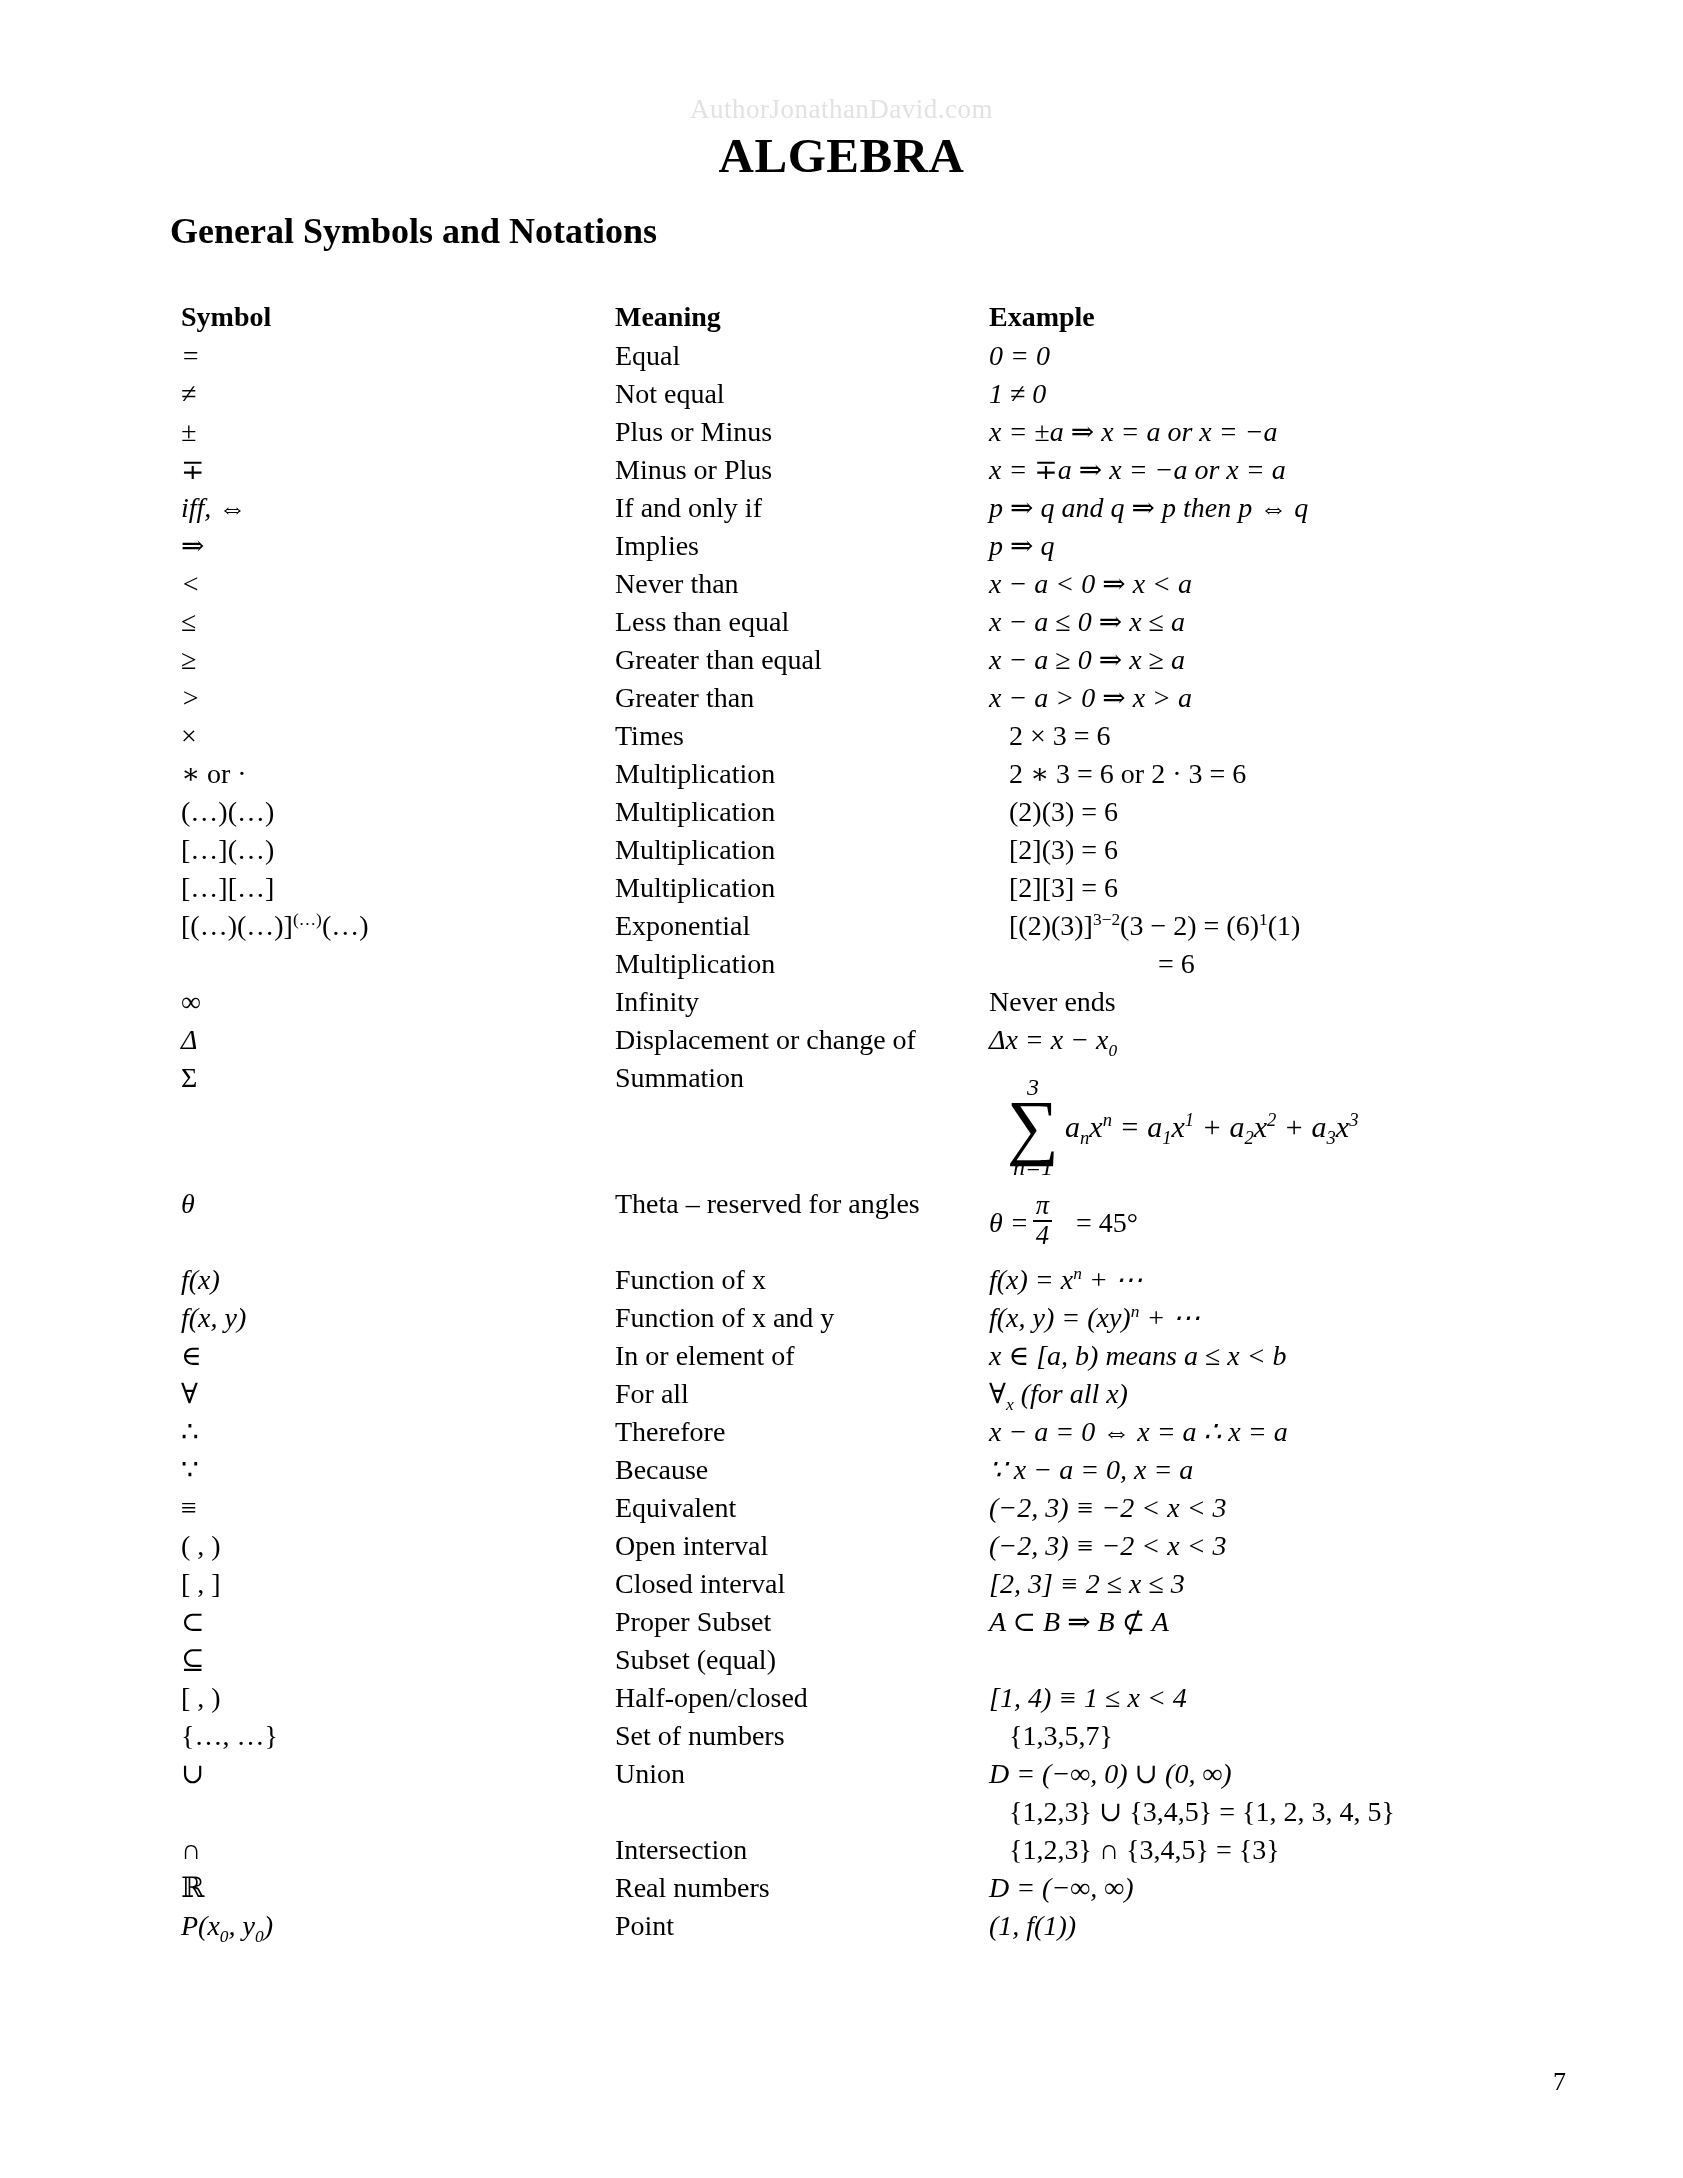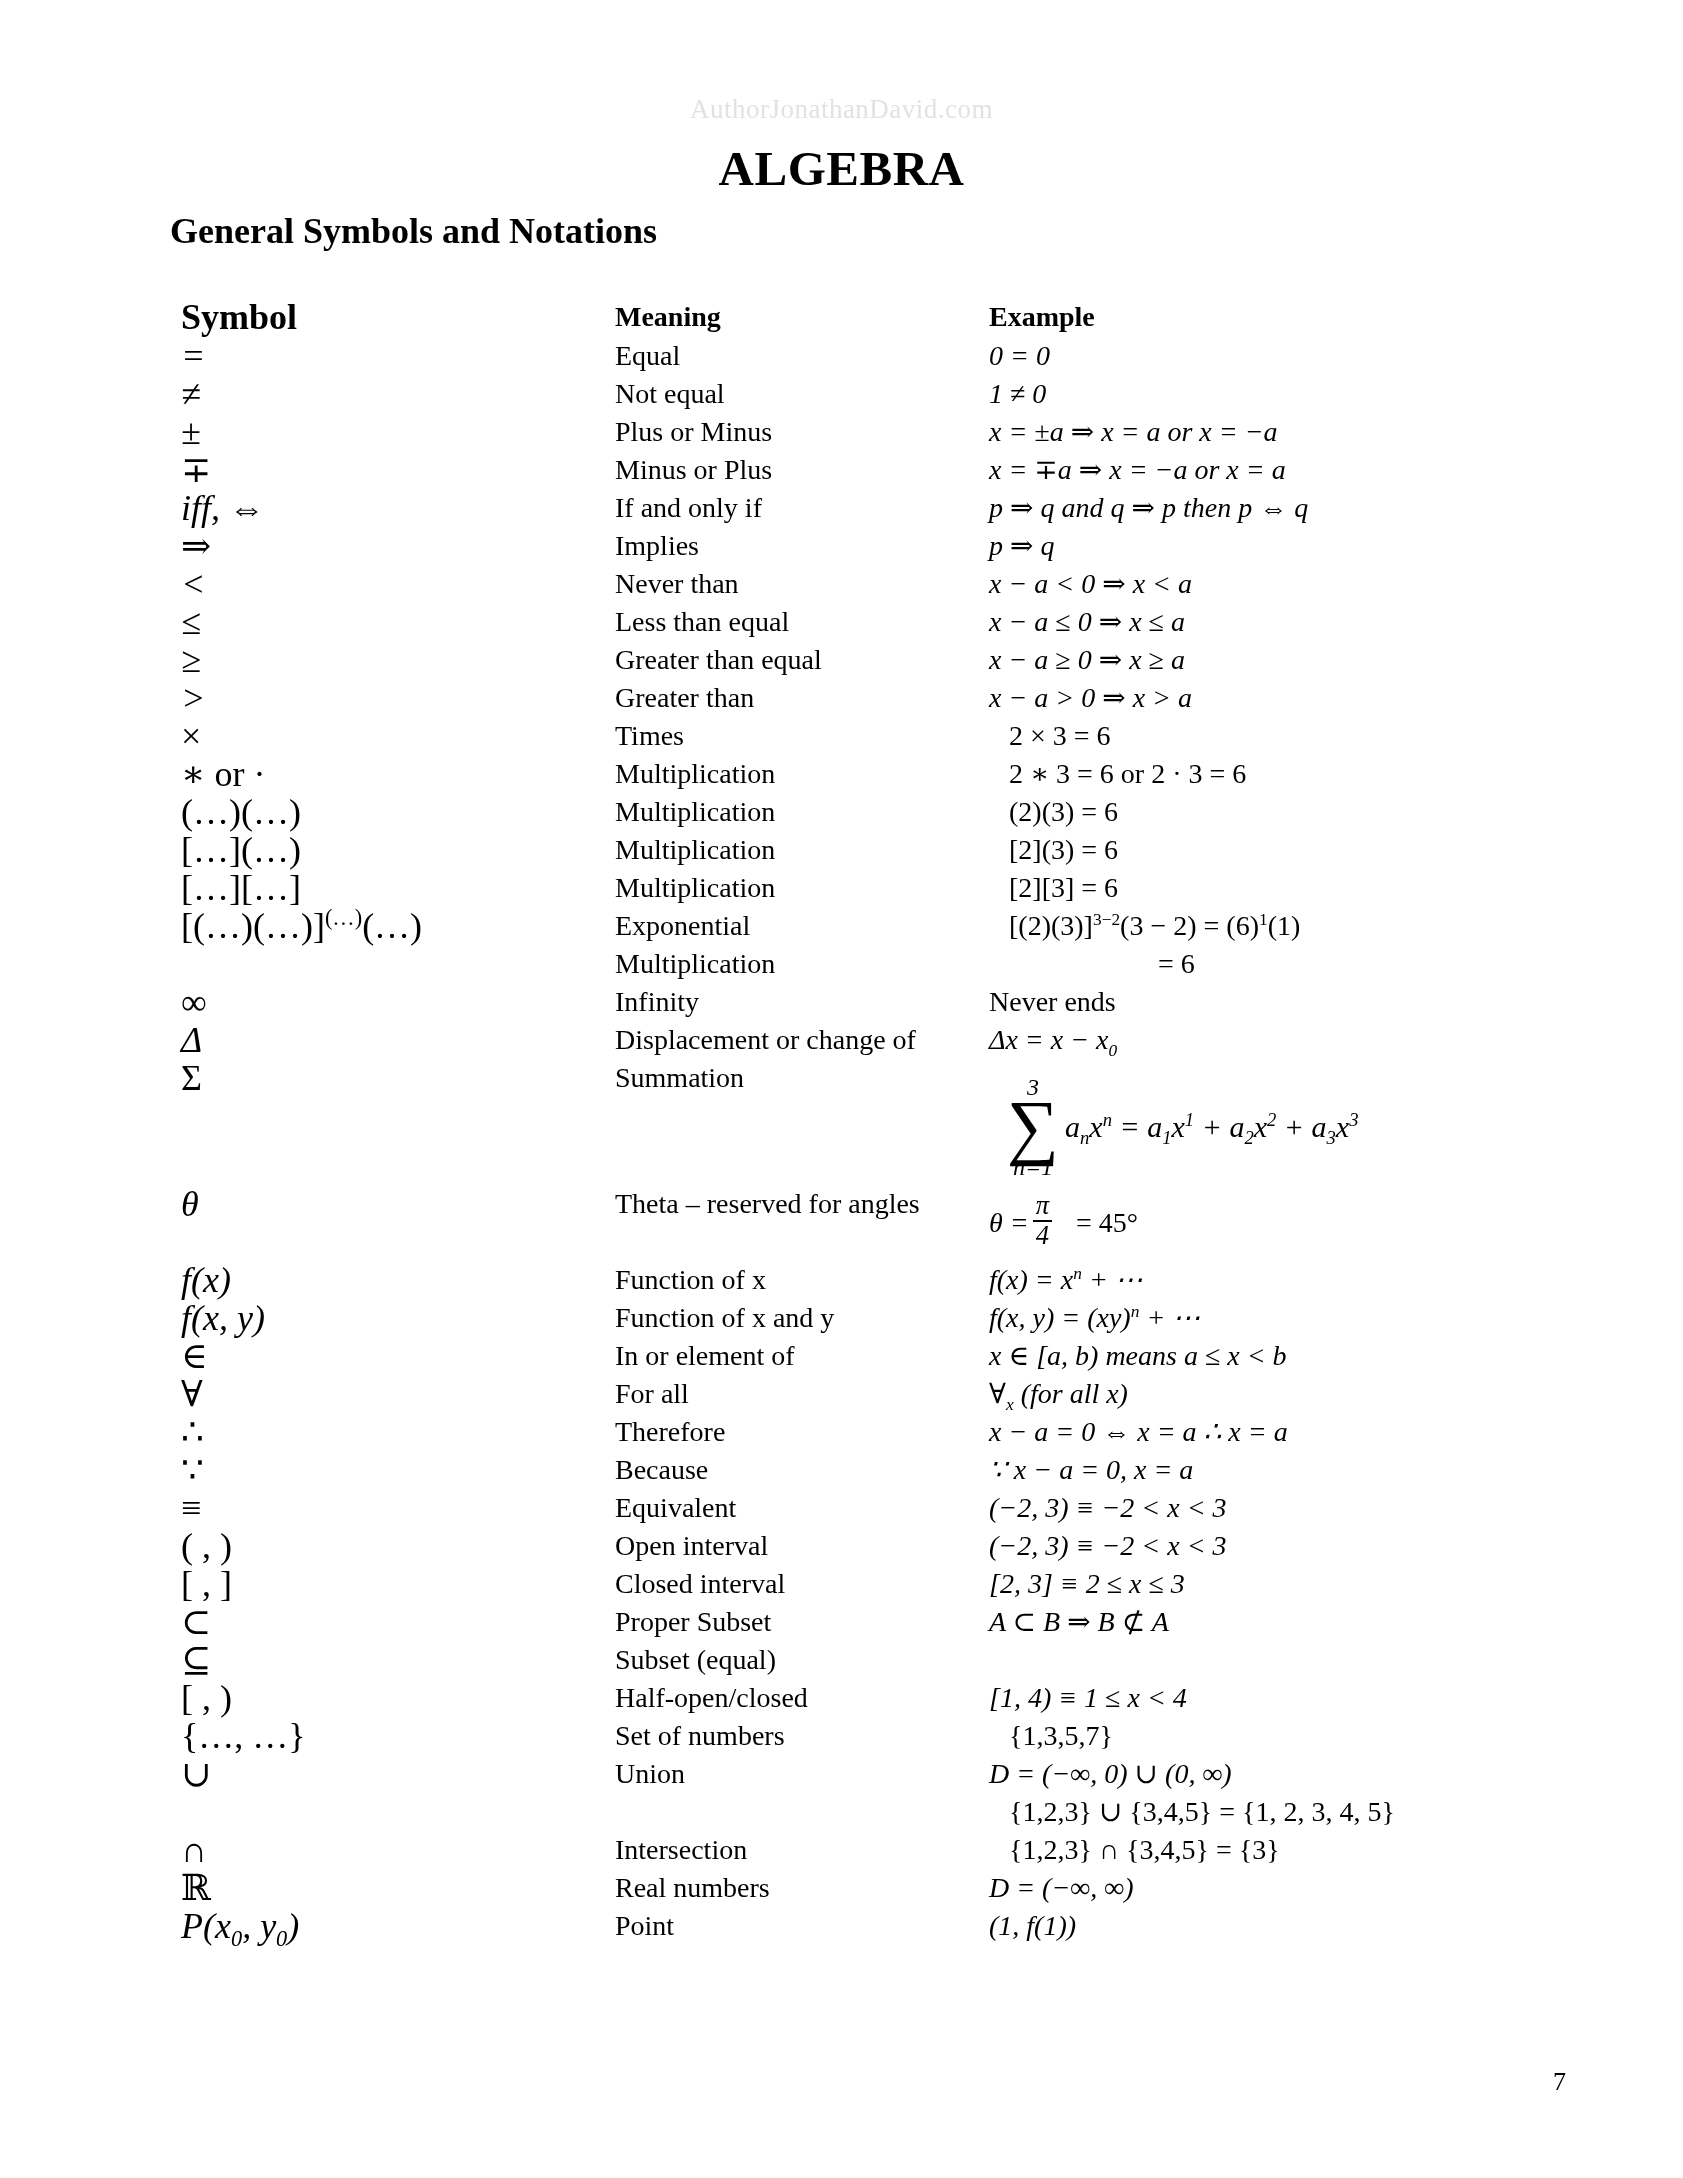--- a/index.html
+++ b/index.html
@@ -33,21 +33,21 @@
     font-family: "Liberation Serif", "DejaVu Serif", serif;
     font-size: 27px;
     letter-spacing: 0.5px;
     color: #e2e2e2;
     user-select: none;
   }
 
   
   .doc-title {
     position: absolute;
-    top: 140px;
+    top: 127px;
     left: 0;
     width: 1683px;
     text-align: center;
     font-size: 49px;
     font-weight: bold;
     letter-spacing: 0.5px;
   }
 
   .section-title {
     position: absolute;
@@ -68,21 +68,21 @@
 
   .row {
     display: flex;
     align-items: flex-start;
     width: 100%;
   }
 
   .col-symbol {
     width: 434px;
     flex: 0 0 434px;
-    font-size: 36px;
+    font-size: 28px;
     line-height: 38px;
     padding-top: 0px;
   }
   .col-meaning {
     width: 374px;
     flex: 0 0 374px;
     font-size: 28px;
     line-height: 38px;
   }
   .col-example {

